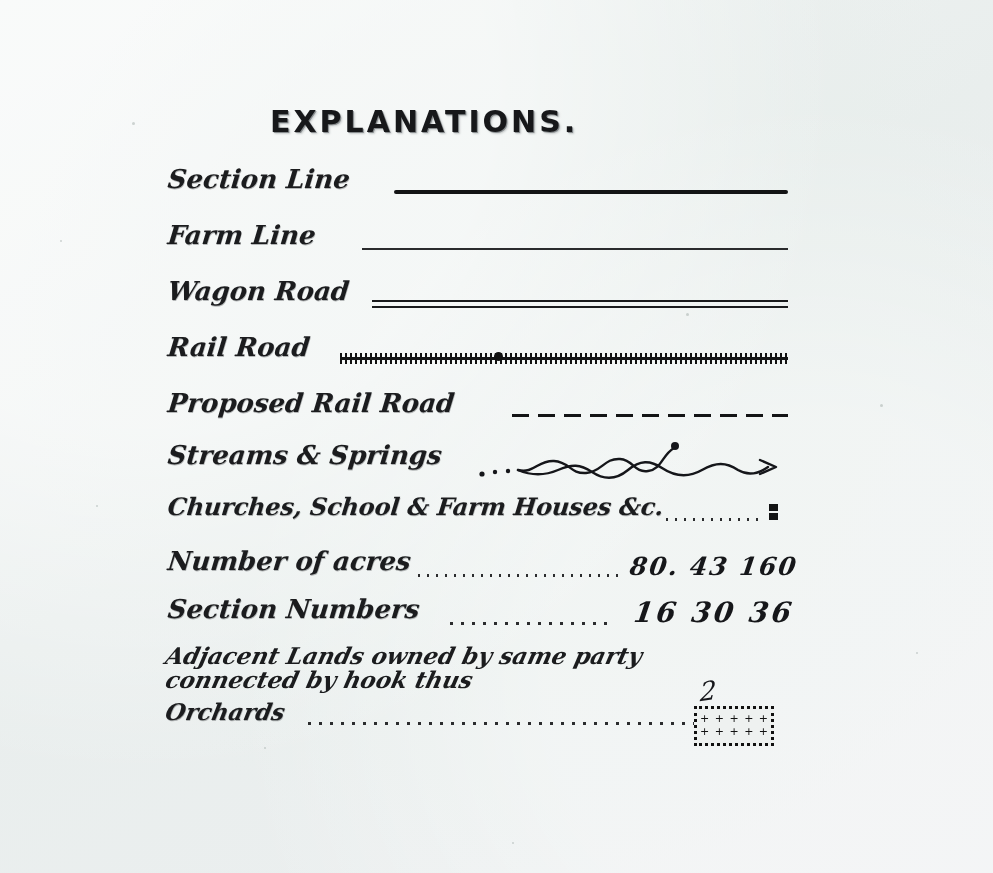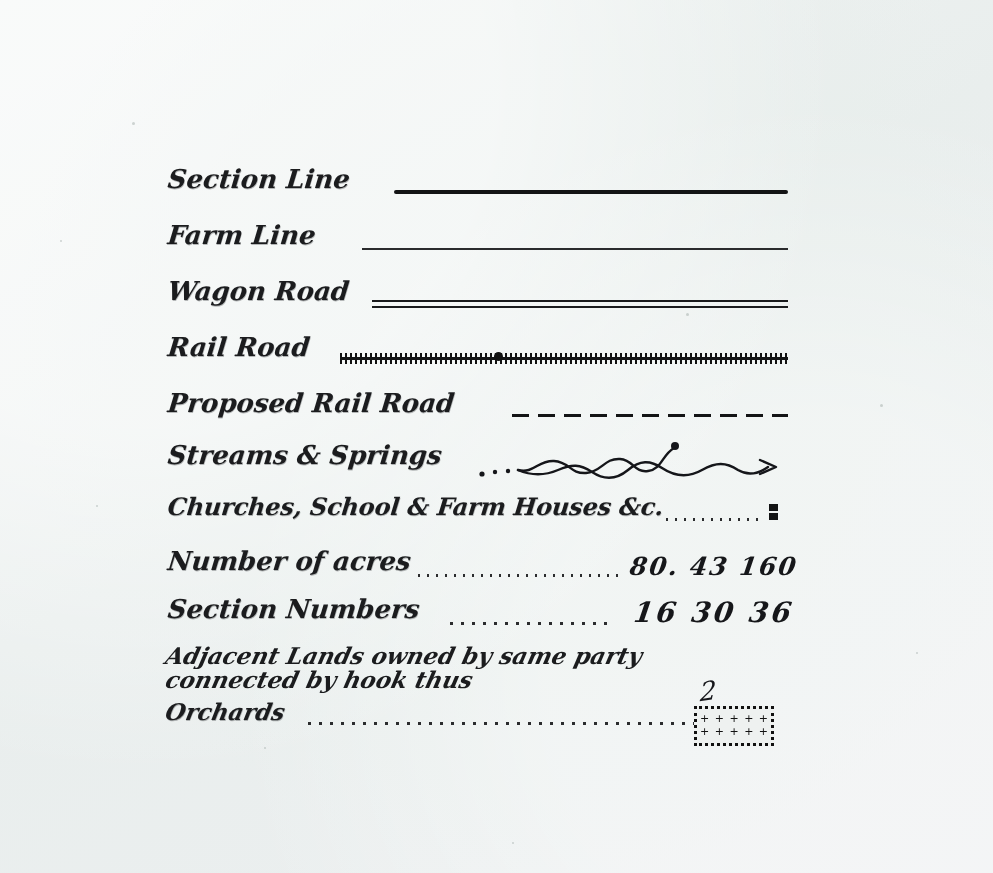--- a/index.html
+++ b/index.html
@@ -233,20 +233,21 @@
 <div class="speck" style="left:686px;top:313px;width:3px;height:3px;"></div>
 <div class="speck" style="left:880px;top:404px;width:3px;height:3px;"></div>
 <div class="speck" style="left:264px;top:747px;width:2px;height:2px;"></div>
 <div class="speck" style="left:916px;top:652px;width:2px;height:2px;"></div>
 <div class="speck" style="left:96px;top:505px;width:2px;height:2px;"></div>
 <div class="speck" style="left:512px;top:842px;width:2px;height:2px;"></div>
 <div class="speck" style="left:60px;top:240px;width:2px;height:2px;"></div>
 
 <div id="legend">
 
+  <div id="title">EXPLANATIONS.</div>
 
   <div class="row" style="top:164px;">
     <div class="label">Section Line</div>
     <div class="art" style="left:0;width:620px;">
       <div class="line-heavy" style="left:226px;top:26px;width:394px;"></div>
     </div>
   </div>
 
   <div class="row" style="top:220px;">
     <div class="label">Farm Line</div>

